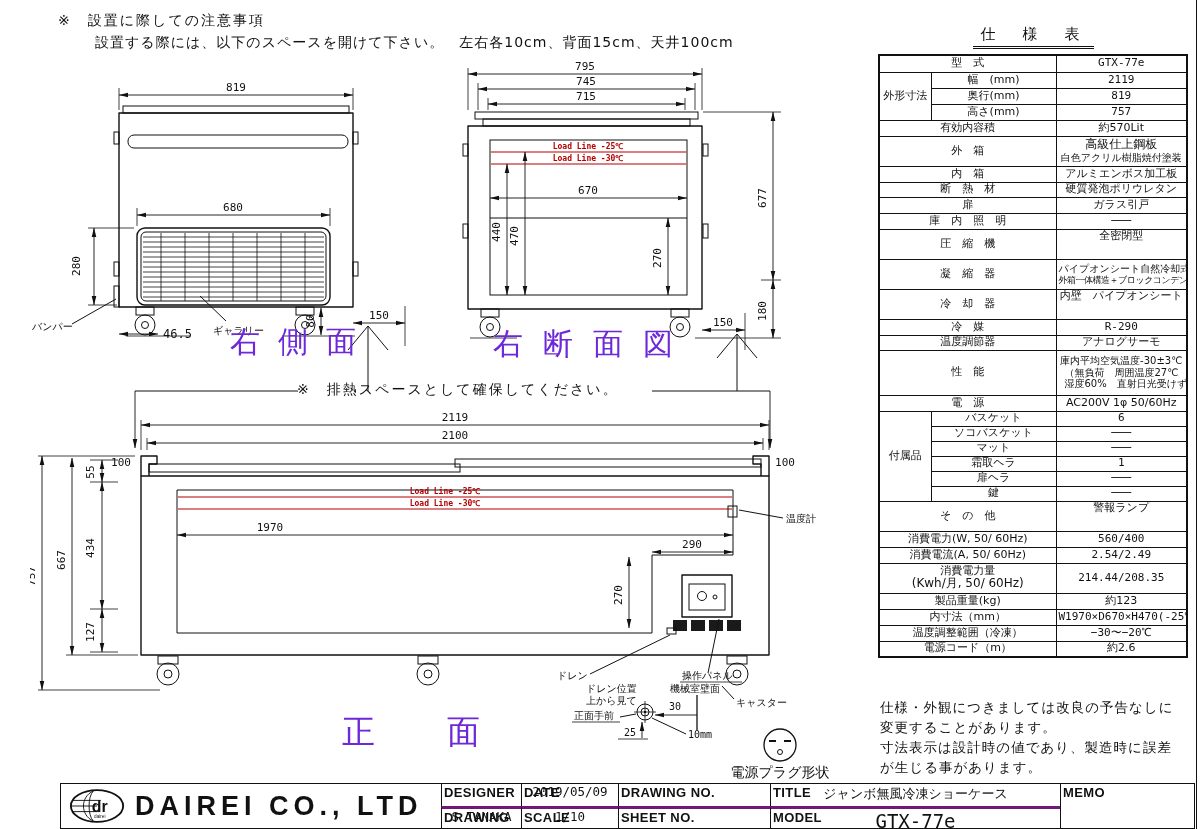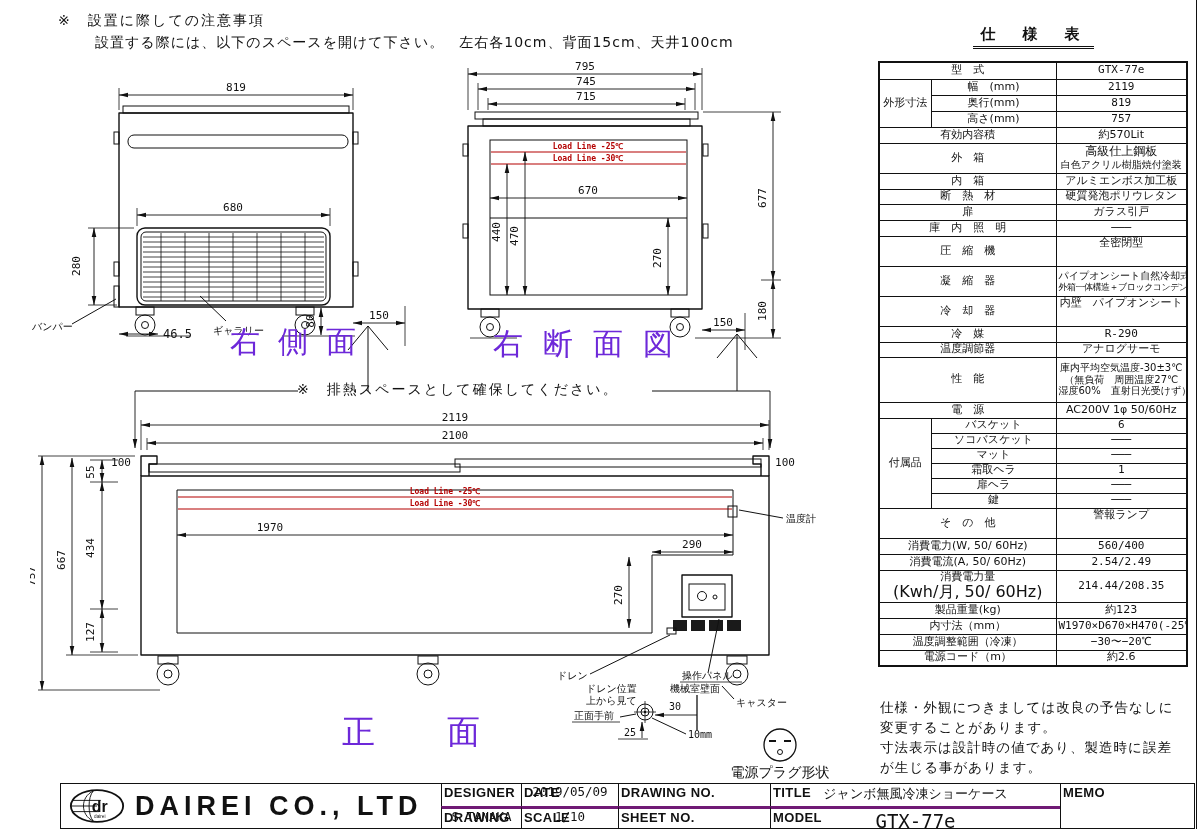--- a/index.html
+++ b/index.html
@@ -18,36 +18,36 @@
   .rt{fill:#b40000;font-size:8px;text-anchor:middle;font-weight:bold}
   .note1{left:58px;top:12px;font-size:14px;letter-spacing:2px}
   .note2{left:95px;top:34px;font-size:14px;letter-spacing:1px}
   .heatnote{left:297px;top:381px;font-size:14px;letter-spacing:2px}
   .view-title{position:absolute;color:#6d28d9;white-space:nowrap;font-family:"DejaVu Sans",sans-serif}
   .vt-side{left:230px;top:322px;font-size:30px;letter-spacing:18px}
   .vt-section{left:493px;top:324px;font-size:30px;letter-spacing:20px}
   .vt-front{left:342px;top:710px;font-size:33px;letter-spacing:72px}
   
   .specwrap{left:878px;top:24px;width:310px;text-align:center}
-  .spectitle{display:inline-block;font-size:15px;font-weight:bold;letter-spacing:6px;border-bottom:3px double #111;padding:0 8px 2px 8px;margin-bottom:12px}
+  .spectitle{display:inline-block;font-size:15px;font-weight:normal;letter-spacing:6px;border-bottom:3px double #111;padding:0 8px 2px 8px;margin-bottom:5px}
   table.spec{border-collapse:collapse;width:310px;border:2px solid #111;table-layout:fixed}
   table.spec td{border:1px solid #111;padding:0 2px;text-align:center;font-size:11px;line-height:1.15;overflow:hidden;white-space:nowrap}
   table.spec col.c1{width:52px}
   table.spec col.c2{width:125px}
   table.spec col.c3{width:131px}
   td.lab{font-size:12px}
-  td.labs,.labs{font-size:16px}
+  td.labs,.labs{font-size:12px}
   .lg{font-family:"DejaVu Sans Mono",monospace;font-size:14px}
   .md{font-size:12px}
   .md2{font-family:"DejaVu Sans Mono",monospace;font-size:13px}
   .s10{font-size:10px}
   .xs{font-size:9px;letter-spacing:-0.5px}
   .sm{font-family:"DejaVu Sans Mono",monospace;font-size:10px}
   td.top{vertical-align:top}
-  .leftal{text-align:center;}
+  .leftal{text-align:left;padding-left:6px}
   
   .disc{left:880px;top:697px;width:320px;font-size:13.5px;line-height:20px;letter-spacing:1px}
   
   .tb{left:60px;top:783px;display:grid;grid-template-columns:380px 80px 97px 152px 290px 134px;grid-auto-rows:22px;border:1.6px solid #111;background:#fff}
   .tb .c{border-left:1px solid #111;position:relative;overflow:hidden}
   .tb .r2{border-top:3px solid #701a75}
   .tb .cl{position:absolute;top:1px;left:2px;font-size:13px;font-weight:bold;letter-spacing:.4px;font-family:"Liberation Sans",sans-serif}
   .tb .cv{text-align:center;margin-top:0;font-size:12.5px;font-family:"DejaVu Sans Mono",monospace}
   .tb .cvt{text-align:center;margin-top:1px;font-size:13px}
   .tb .cvm{text-align:center;margin-top:1px;font-size:19px;font-family:"DejaVu Sans Mono",monospace}

